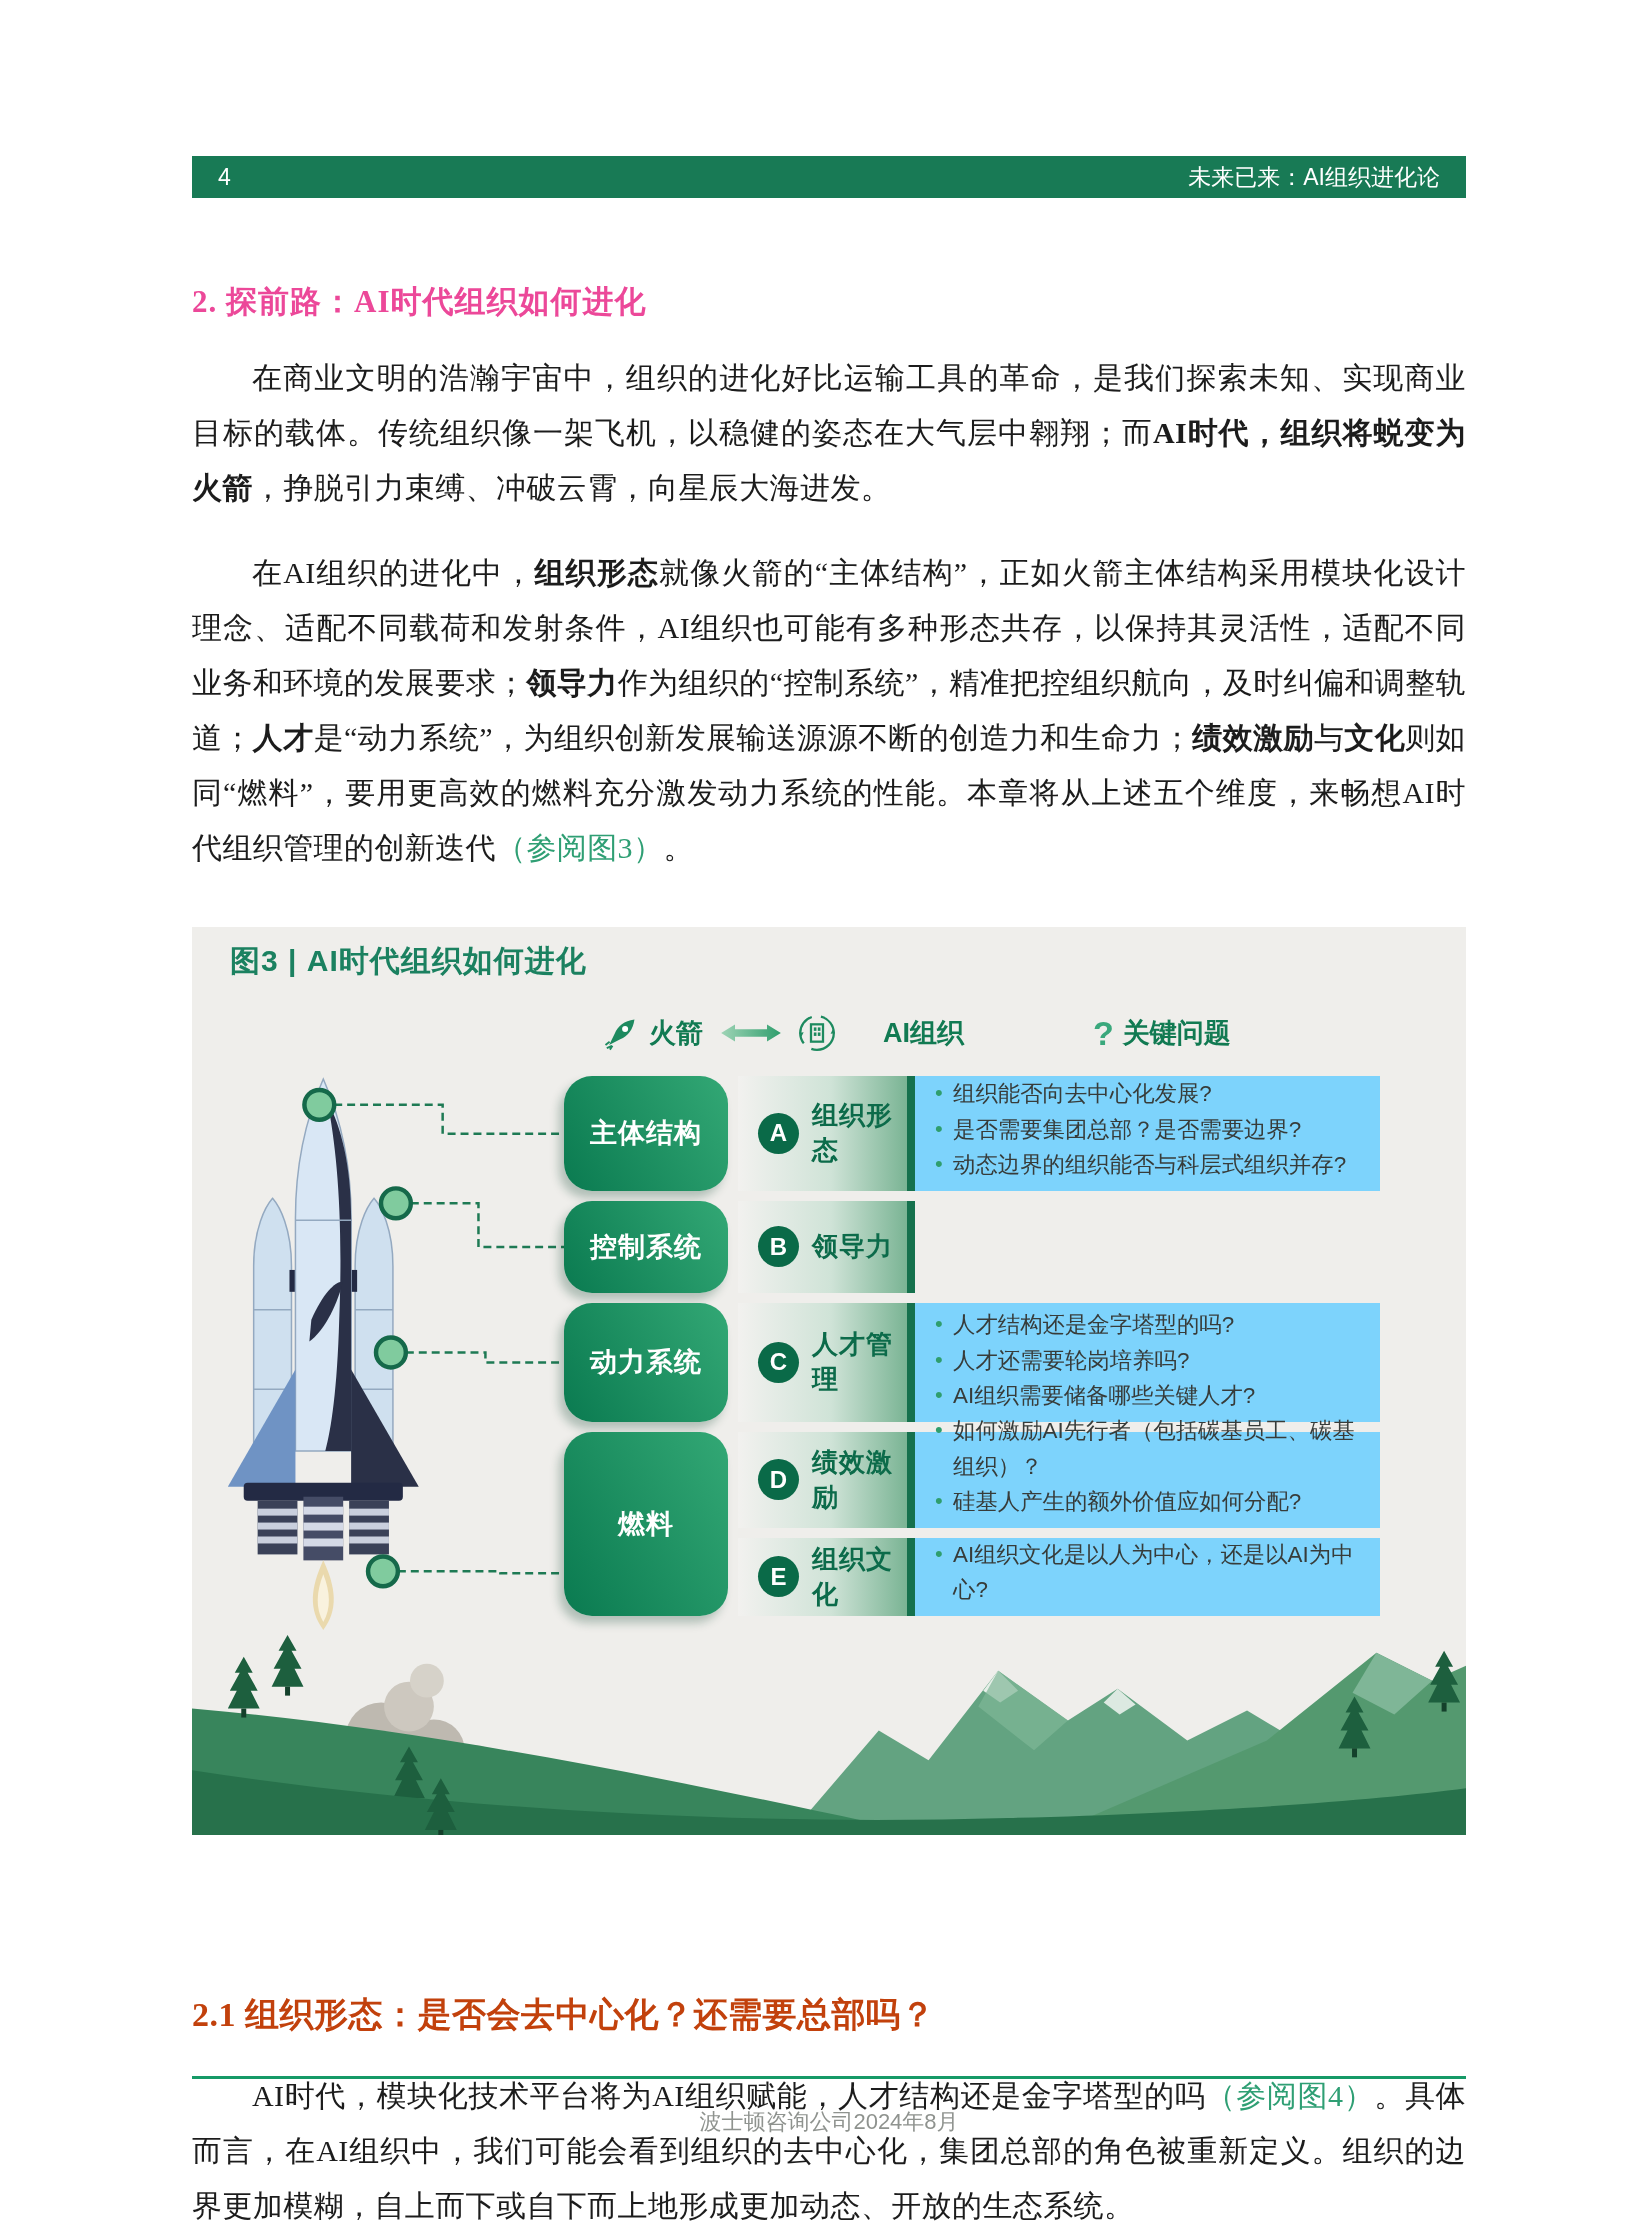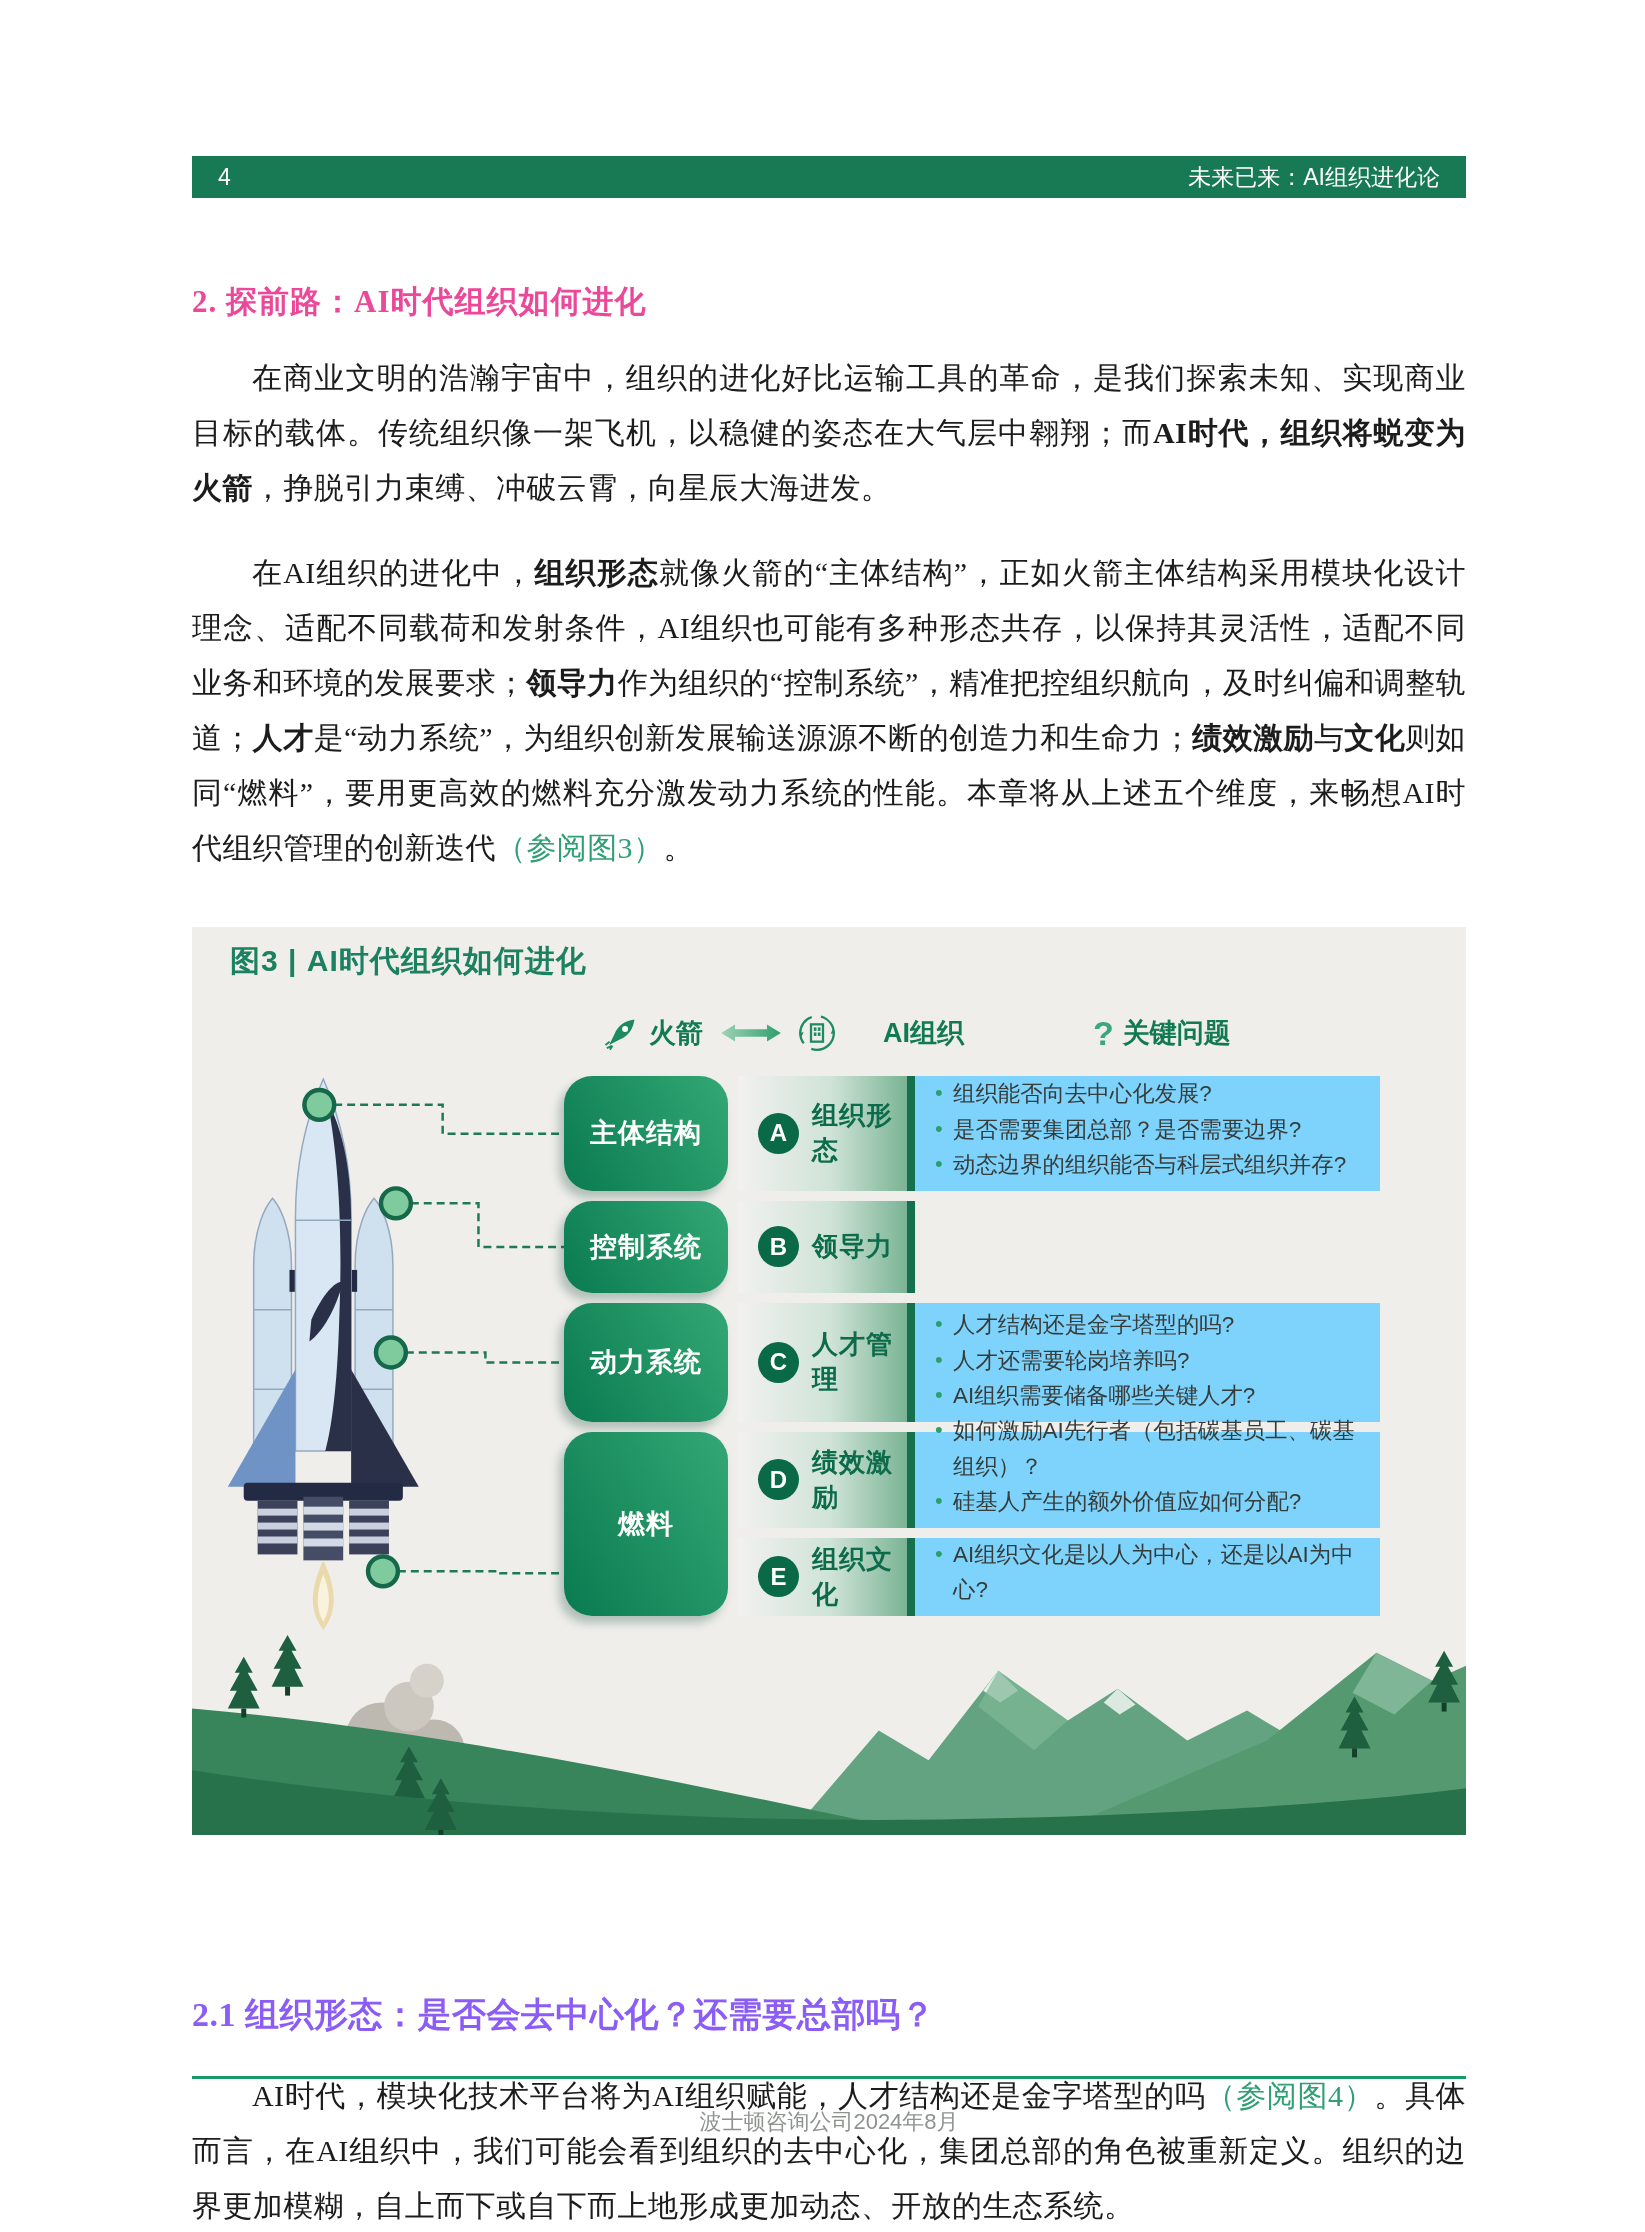--- a/index.html
+++ b/index.html
@@ -15,21 +15,21 @@
     display:flex;align-items:center;justify-content:space-between;
     font-family:"Liberation Sans","DejaVu Sans",sans-serif;
     font-size:23px;padding:0 26px;box-sizing:border-box;
   }
   
   h1.sec{
     margin:86px 0 5px 0;font-size:31px;font-weight:bold;color:#ec4899;
     letter-spacing:1px;line-height:1.15;
   }
   h2.sec{
-    margin:157px 0 0 0;font-size:34px;font-weight:bold;color:#8b5cf6;
+    margin:157px 0 0 0;font-size:34px;font-weight:bold;color:#c2410c;
     letter-spacing:0.5px;
   }
   p.body{
     margin:30px 0 0 0;font-size:30px;line-height:55px;text-indent:2em;
     text-align:justify;letter-spacing:0.4px;
   }
   .rich-b{font-weight:bold;}
   .rich-g{color:#2f9f74;}
   
   .figure{

